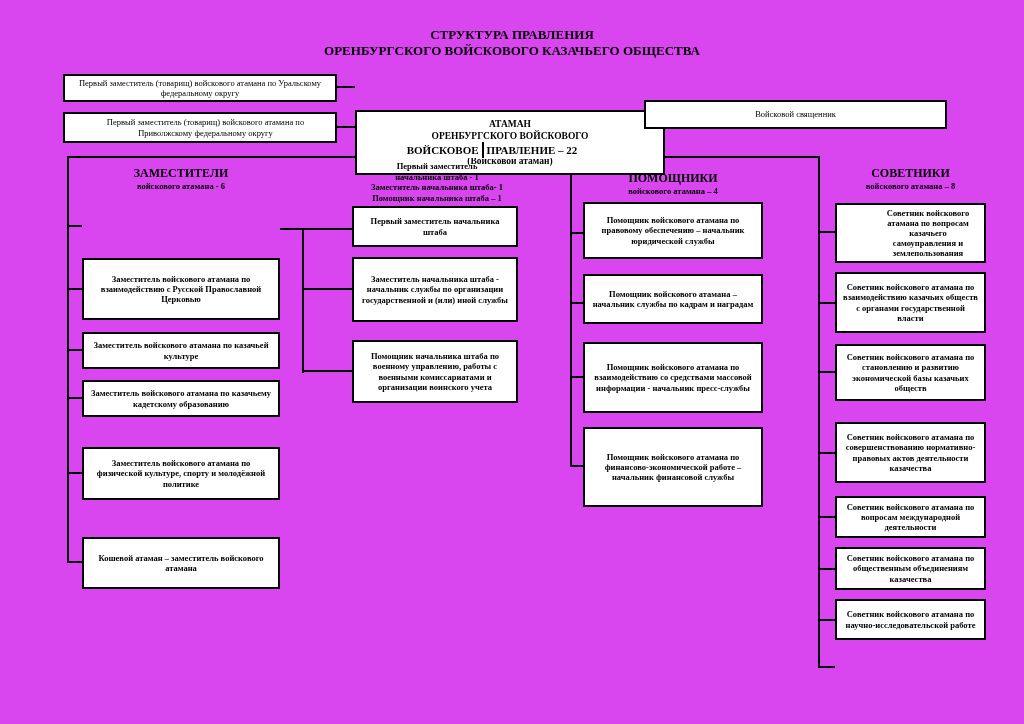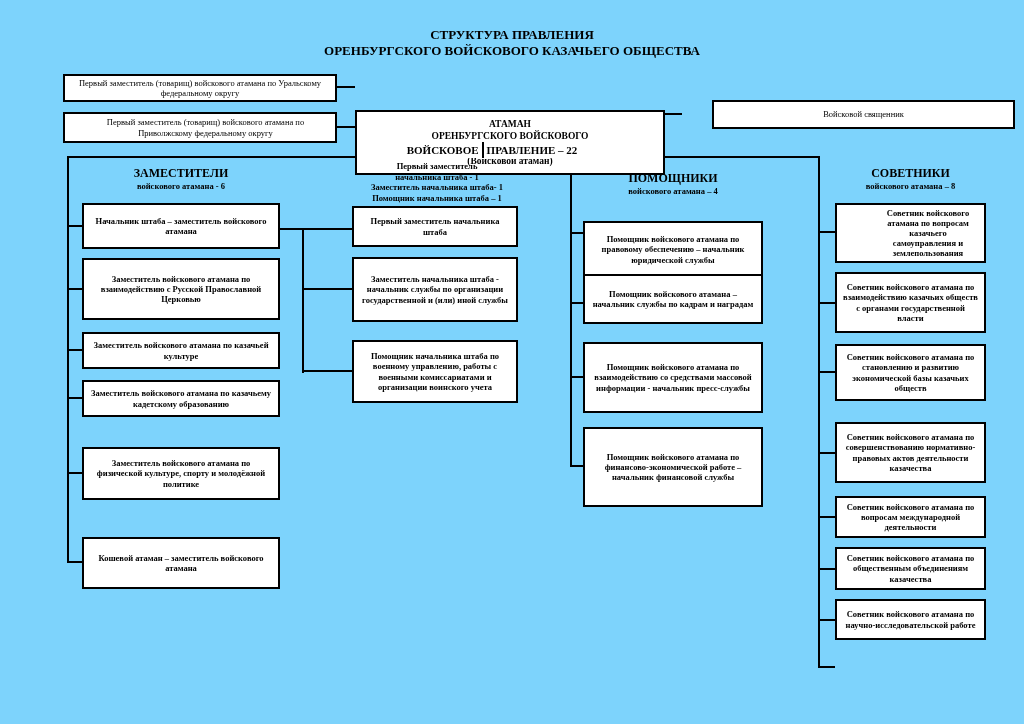--- a/index.html
+++ b/index.html
@@ -1,16 +1,16 @@
 <!DOCTYPE html>
 <html><head>
 <meta charset="utf-8">
 <style>
   html,body{margin:0;padding:0;background:#fff;}
-  .canvas{position:relative;width:1024px;height:724px;background:#7dd3fc;overflow:hidden;
+  .canvas{position:relative;width:1024px;height:724px;background:#d946ef;overflow:hidden;
           font-family:"Liberation Serif",serif;color:#000;}
   .title{position:absolute;left:0;top:27px;width:1024px;text-align:center;
          font-weight:bold;font-size:13px;line-height:1.25;}
   .box{position:absolute;border:2px solid #000;background:#fff;box-sizing:border-box;
        display:flex;flex-direction:column;align-items:center;justify-content:center;
        text-align:center;font-weight:bold;font-size:8.5px;line-height:1.2;
        padding:1px 5px;z-index:1;}
   .box.regular{font-weight:normal;}
   .box span{display:block;}
   .ataman{font-size:9.5px;line-height:1.3;}
@@ -39,21 +39,21 @@
   <div class="box regular" style="left:63px;top:74px;width:274px;height:28px;">Первый заместитель (товарищ) войскового атамана по Уральскому федеральному округу</div>
   <div class="box regular" style="left:63px;top:112px;width:274px;height:31px;padding-left:16px;">Первый заместитель (товарищ) войскового атамана по Приволжскому федеральному округу</div>
 
   <div class="box ataman" style="left:355px;top:78px;width:310px;height:65px;margin-top:32px;">
     <span>АТАМАН</span>
     <span>ОРЕНБУРГСКОГО ВОЙСКОВОГО</span>
     <span>КАЗАЧЬЕГО ОБЩЕСТВА</span>
     <span>(Войсковой атаман)</span>
   </div>
 
-  <div class="box regular" style="left:712px;top:100px;width:303px;height:29px;">Войсковой священник</div>
+  <div class="box regular" style="left:644px;top:100px;width:303px;height:29px;">Войсковой священник</div>
 
   <div class="hline" style="left:337px;top:86px;width:18px;"></div>
   <div class="hline" style="left:337px;top:126px;width:18px;"></div>
   <div class="hline" style="left:665px;top:113px;width:17px;"></div>
 
   <div class="board-label">
     <span>ВОЙСКОВОЕ</span>
     <div class="vsep"></div>
     <span>ПРАВЛЕНИЕ – 22</span>
   </div>
@@ -75,21 +75,20 @@
   </div>
   <div class="hdr" style="left:583px;top:171px;width:180px;">
     <span class="big">ПОМОЩНИКИ</span>
     <span class="small">войскового атамана – 4</span>
   </div>
   <div class="hdr" style="left:835px;top:166px;width:151px;">
     <span class="big">СОВЕТНИКИ</span>
     <span class="small">войскового атамана – 8</span>
   </div>
 
-  <div class="box" style="left:82px;top:203px;width:198px;height:46px;">Начальник штаба – заместитель войскового атамана</div>
   <div class="box" style="left:82px;top:258px;width:198px;height:62px;">Заместитель войскового атамана по взаимодействию с Русской Православной Церковью</div>
   <div class="box" style="left:82px;top:332px;width:198px;height:37px;">Заместитель войскового атамана по казачьей культуре</div>
   <div class="box" style="left:82px;top:380px;width:198px;height:37px;">Заместитель войскового атамана по казачьему кадетскому образованию</div>
   <div class="box" style="left:82px;top:447px;width:198px;height:53px;">Заместитель войскового атамана по физической культуре, спорту и молодёжной политике</div>
   <div class="box" style="left:82px;top:537px;width:198px;height:52px;">Кошевой атаман – заместитель войскового атамана</div>
 
   <div class="hline" style="left:67px;top:225px;width:15px;"></div>
   <div class="hline" style="left:67px;top:288px;width:15px;"></div>
   <div class="hline" style="left:67px;top:349px;width:15px;"></div>
   <div class="hline" style="left:67px;top:397px;width:15px;"></div>
@@ -98,21 +97,21 @@
 
   <div class="box" style="left:352px;top:206px;width:166px;height:41px;">Первый заместитель начальника штаба</div>
   <div class="box" style="left:352px;top:257px;width:166px;height:65px;">Заместитель начальника штаба - начальник службы по организации государственной и (или) иной службы</div>
   <div class="box" style="left:352px;top:340px;width:166px;height:63px;">Помощник начальника штаба по военному управлению, работы с военными комиссариатами и организации воинского учета</div>
 
   <div class="hline" style="left:280px;top:228px;width:73px;"></div>
   <div class="vline" style="left:302px;top:228px;height:145px;"></div>
   <div class="hline" style="left:302px;top:288px;width:50px;"></div>
   <div class="hline" style="left:302px;top:370px;width:50px;"></div>
 
-  <div class="box" style="left:583px;top:221px;width:180px;height:57px;">Помощник войскового атамана по правовому обеспечению – начальник юридической службы</div>
+  <div class="box" style="left:583px;top:202px;width:180px;height:57px;">Помощник войскового атамана по правовому обеспечению – начальник юридической службы</div>
   <div class="box" style="left:583px;top:274px;width:180px;height:50px;">Помощник войскового атамана – начальник службы по кадрам и наградам</div>
   <div class="box" style="left:583px;top:342px;width:180px;height:71px;">Помощник войскового атамана по взаимодействию со средствами массовой информации - начальник пресс-службы</div>
   <div class="box" style="left:583px;top:427px;width:180px;height:80px;">Помощник войскового атамана по финансово-экономической работе – начальник финансовой службы</div>
 
   <div class="hline" style="left:570px;top:232px;width:13px;"></div>
   <div class="hline" style="left:570px;top:302px;width:13px;"></div>
   <div class="hline" style="left:570px;top:376px;width:13px;"></div>
   <div class="hline" style="left:570px;top:465px;width:13px;"></div>
 
   <div class="box" style="left:835px;top:203px;width:151px;height:60px;padding-left:40px;">Советник войскового атамана по вопросам казачьего самоуправления и землепользования</div>

